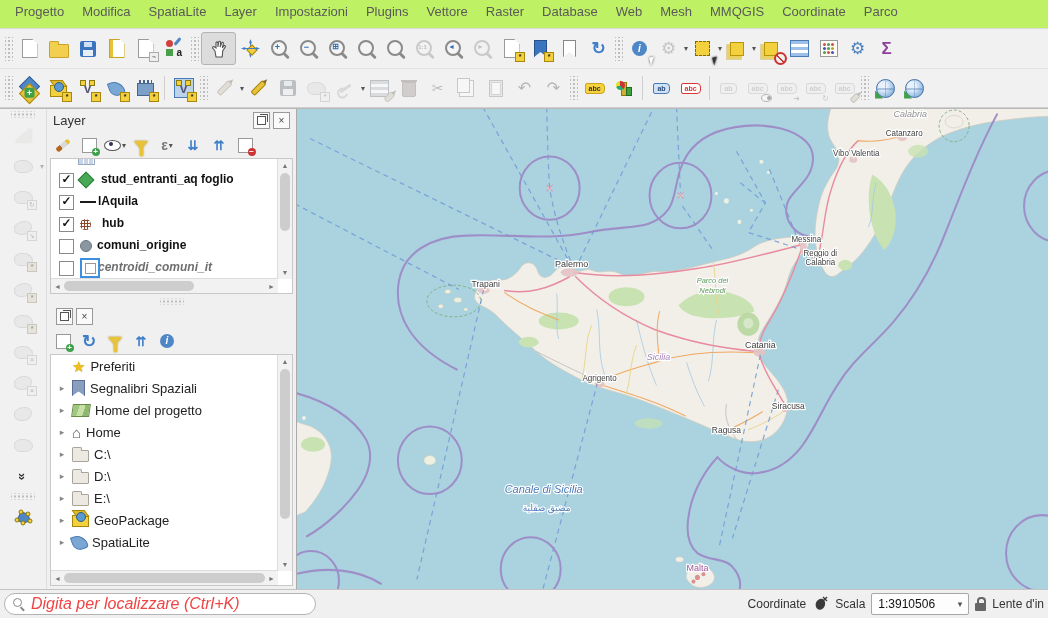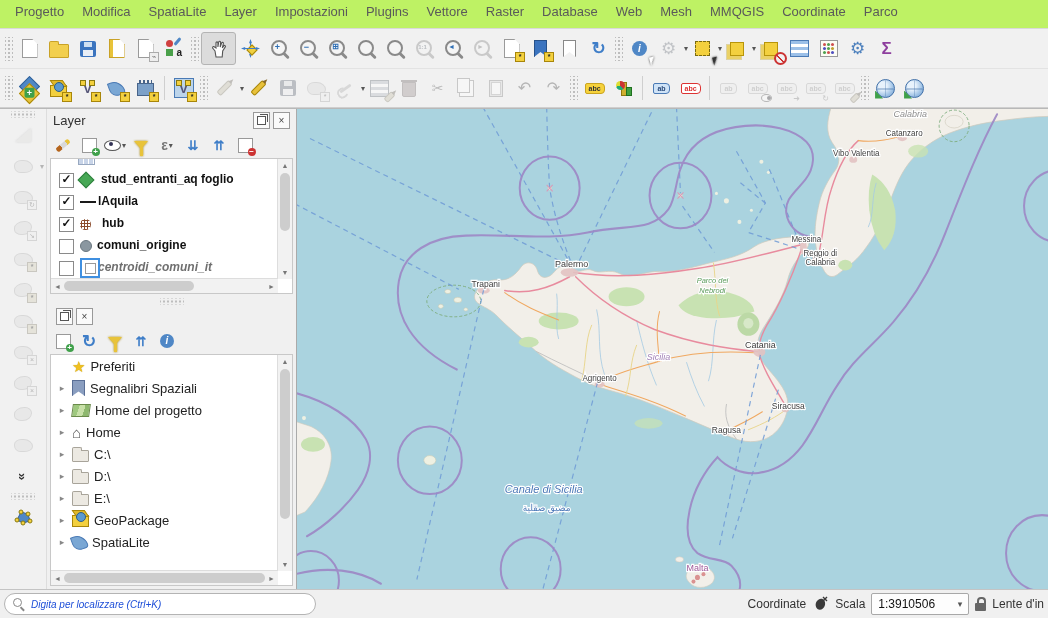--- a/index.html
+++ b/index.html
@@ -162,21 +162,21 @@
   .i-folder.sm{width:15px;height:10px;background:#ece9e2;border-color:#a8a49a;}
   .i-folder.sm::before{background:#ece9e2;border-color:#a8a49a;}
 
   
   .map{flex:1;position:relative;background:#aad3df;min-width:0;}
   .map svg{display:block;width:100%;height:100%;}
 
   
   .statusbar{height:28px;background:#f0f0f0;border-top:1px solid #c4c4c4;display:flex;align-items:center;padding:0 4px;gap:6px;flex:none;white-space:nowrap;}
   .locator{width:294px;height:20px;border:1px solid #b4b4b4;border-radius:11px;background:#fff;display:flex;align-items:center;padding:0 8px;gap:6px;flex:none;}
-  .locator .ph{font-size:10px;color:#1d4ed8;font-style:italic;}
+  .locator .ph{font-size:16px;color:#ef4444;font-style:italic;}
   .mini-mag{width:12px;height:12px;position:relative;flex:none;}
   .mini-mag::before{content:'';position:absolute;top:0;left:0;width:7px;height:7px;border:1.5px solid #888;border-radius:50%;}
   .mini-mag::after{content:'';position:absolute;bottom:0.5px;right:0.5px;width:5px;height:1.5px;background:#888;transform:rotate(45deg);}
   .sb-label{font-size:12px;color:#333;}
   .sb-input{height:20px;border:1px solid #a8a8a8;background:#fff;font-size:12px;color:#111;display:flex;align-items:center;justify-content:center;padding:0 6px;}
   .coord-input{width:118px;}
   .scale-combo{width:84px;justify-content:space-between;background:#fdfdfd;border-radius:2px;}
   .scale-combo .caret{font-size:9px;color:#555;}
   .spacer{flex:1;}
 </style>

